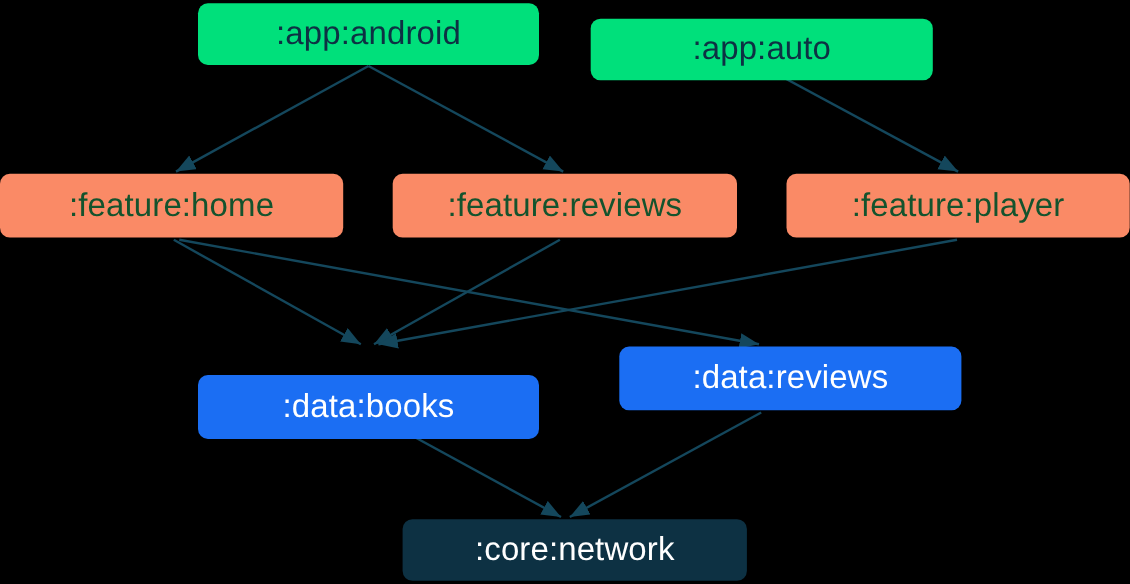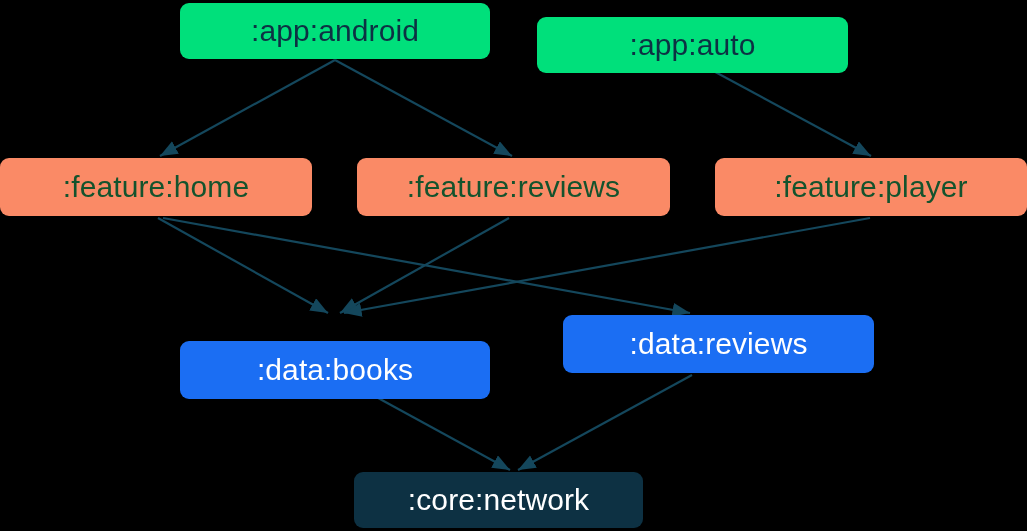--- a/index.html
+++ b/index.html
@@ -94,18 +94,18 @@
       </div>
       <div class="graph-node node-feature" style="left: 715px; top: 158px; width: 312px; height: 58px; text-align: center;">
         <span class="node-label">:feature:player</span>
       </div>
       <div class="graph-node node-data" style="left: 180px; top: 315px; width: 310px; height: 58px; margin-top: 26px;">
         <span class="node-label">:data:books</span>
       </div>
       <div class="graph-node node-data" style="left: 563px; top: 315px; width: 311px; height: 58px;">
         <span class="node-label">:data:reviews</span>
       </div>
-      <div class="graph-node node-core" style="left: 354px; top: 472px; width: 289px; height: 56px;">
+      <div class="graph-node node-core" style="left: 366px; top: 472px; width: 313px; height: 56px;">
         <span class="node-label">:core:network</span>
       </div>
     </div>
 
 </div>
 
 </body></html>

